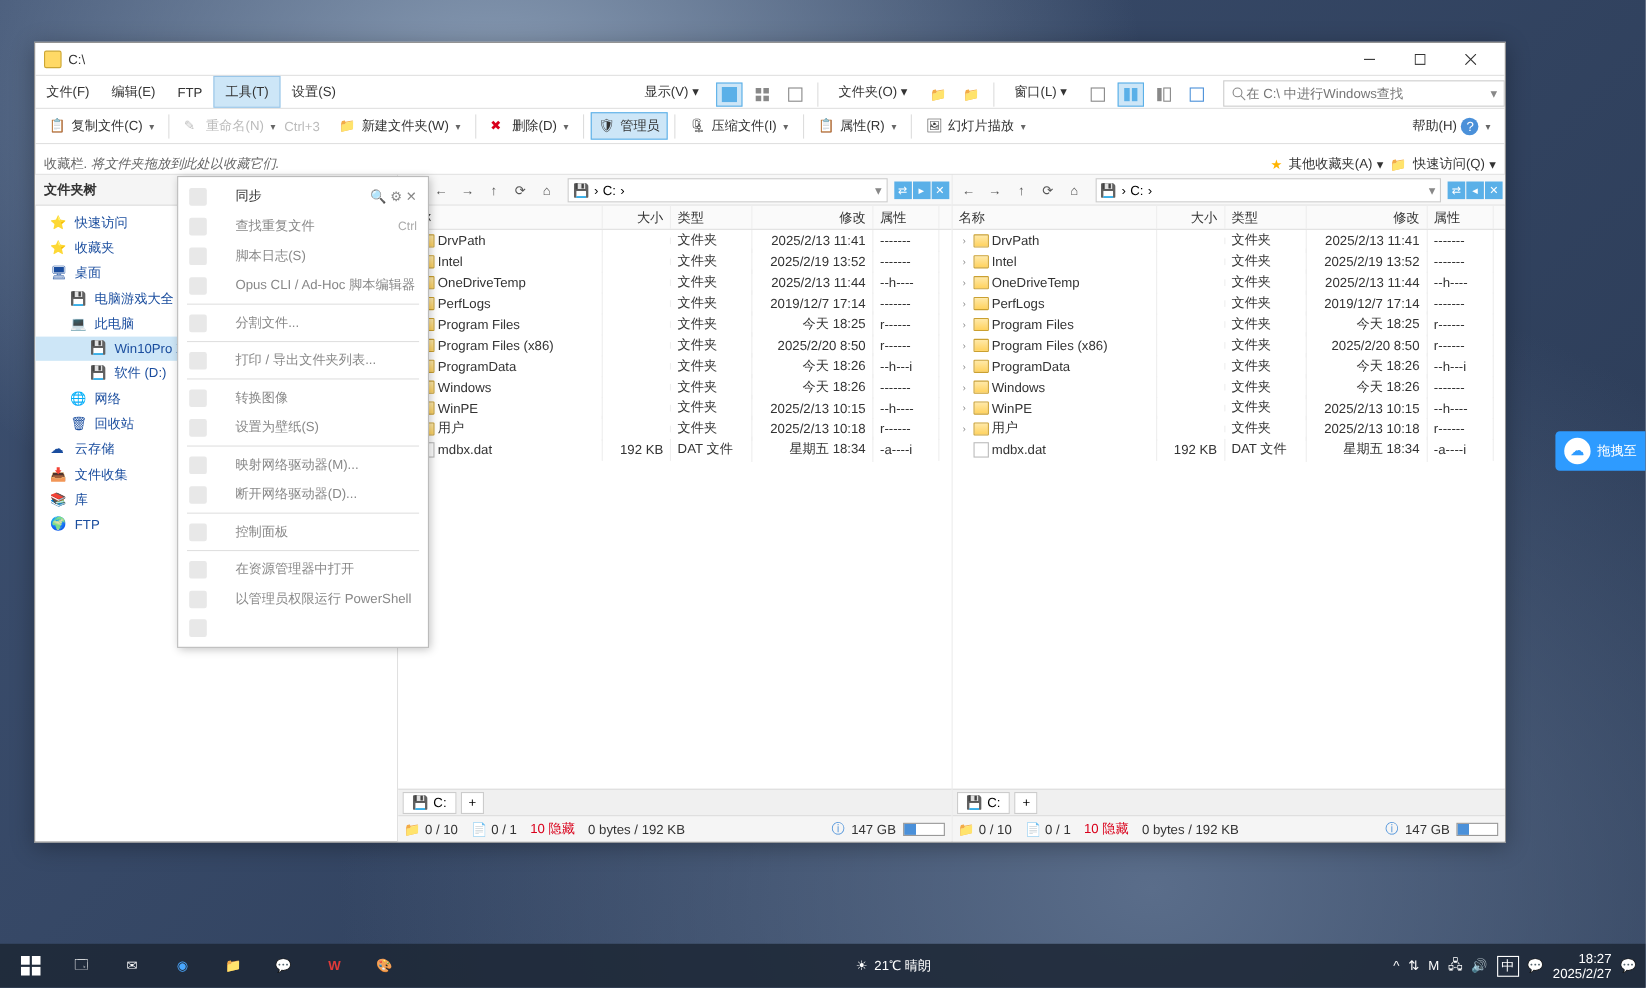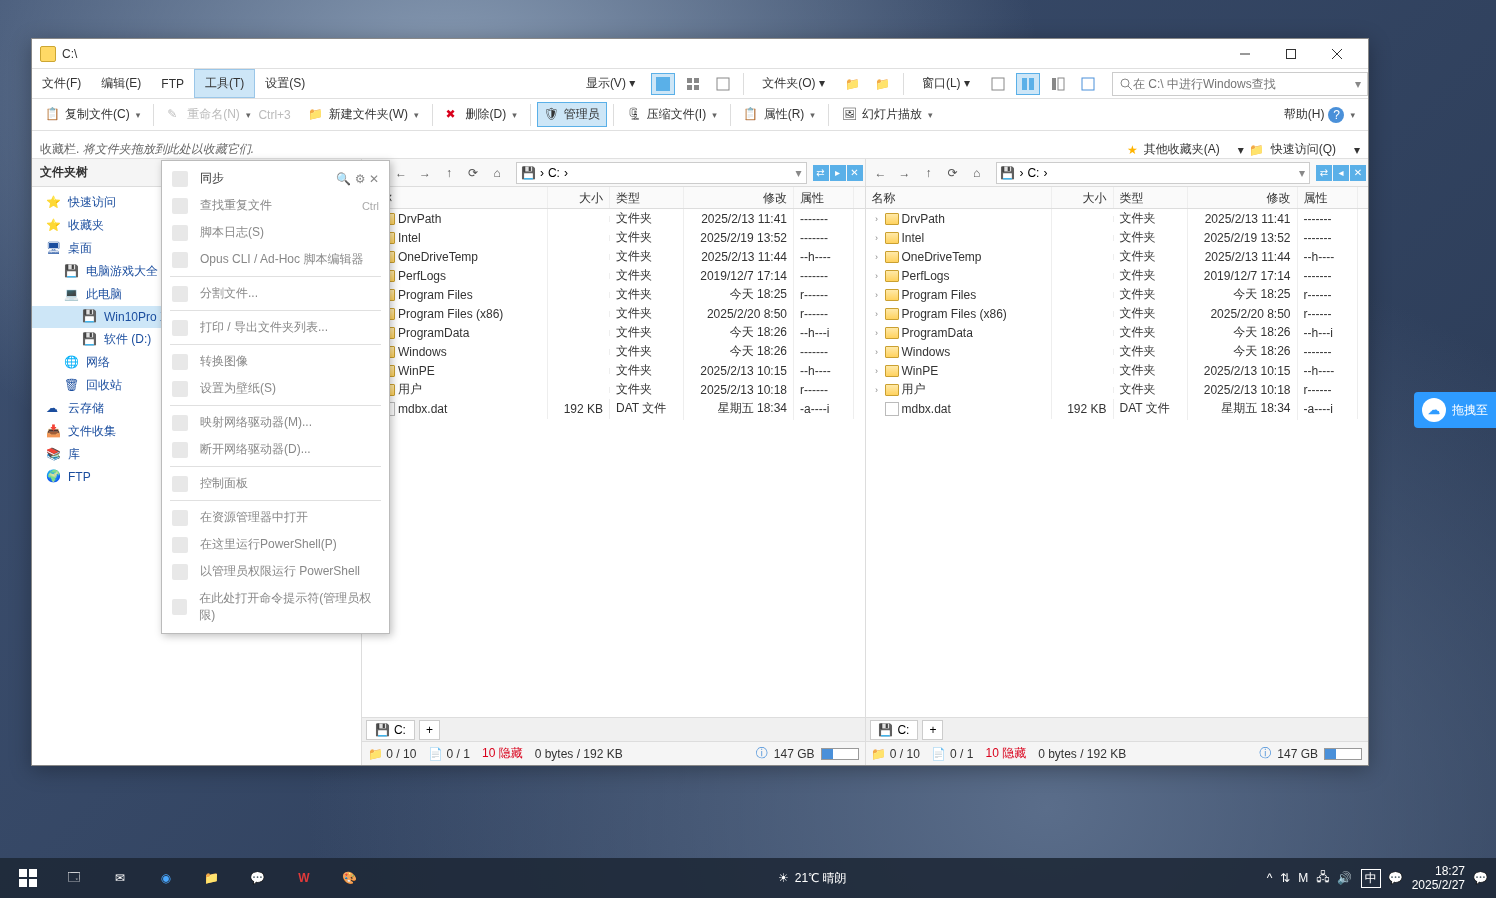--- a/index.html
+++ b/index.html
@@ -7,34 +7,34 @@
 .desktop-bg{position:absolute;inset:0;background:radial-gradient(ellipse at 30% 10%,#8a9db5 0%,transparent 40%),radial-gradient(ellipse at 70% 90%,#5a6d8a 0%,transparent 50%),linear-gradient(135deg,#3d5070 0%,#2a3a55 100%)}
 .window{position:absolute;left:31px;top:38px;width:1338px;height:728px;background:#fff;border:1px solid #888;box-shadow:0 4px 20px rgba(0,0,0,.3);display:flex;flex-direction:column}
 .title-bar{height:30px;display:flex;align-items:center;padding:0 8px;border-bottom:1px solid #e0e0e0}
 .title-bar .icon{width:16px;height:16px;margin-right:6px;background:#ffd966;border:1px solid #cca633;border-radius:2px}
 .title-text{flex:1;color:#333}
 .win-btns{display:flex;gap:0}
 .win-btn{width:46px;height:30px;display:flex;align-items:center;justify-content:center;color:#333}
 .menu-bar{height:30px;display:flex;align-items:center;border-bottom:1px solid #e0e0e0;padding:0 0}
 .menu-item{padding:5px 10px;color:#333;cursor:pointer}
 .menu-item.active{background:#cde6f7;border:1px solid #9ac6e8}
-.menu-right{margin-left:auto;display:flex;align-items:center;gap:6px}
+.menu-right{margin-left:auto;display:flex;align-items:flex-end;gap:6px}
 .view-btn{width:24px;height:22px;border:1px solid transparent;display:flex;align-items:center;justify-content:center}
 .view-btn.sel{background:#cde6f7;border:1px solid #5ab0e8}
 .search-box{width:256px;height:24px;border:1px solid #ccc;display:flex;align-items:center;padding:0 6px;margin-left:6px}
 .search-box input{border:0;outline:0;flex:1;color:#999}
 .toolbar{height:32px;display:flex;align-items:center;padding:0 6px;border-bottom:1px solid #e0e0e0;gap:4px}
 .tb-btn{display:flex;align-items:center;gap:4px;padding:3px 6px;border:1px solid transparent;color:#333}
 .tb-btn .drop{color:#666;font-size:9px;margin-left:2px}
 .tb-btn.admin{background:#cde6f7;border:1px solid #5ab0e8}
 .tb-sep{width:1px;height:22px;background:#ddd;margin:0 2px}
 .tb-icon{width:16px;height:16px;display:inline-block}
 .fav-bar{height:28px;display:flex;align-items:flex-end;padding:0 8px;border-bottom:1px solid #e0e0e0;color:#666}
 .fav-right{margin-left:auto;display:flex;gap:6px;align-items:center}
-.fav-link{color:#333;display:flex;align-items:center;gap:18px}
+.fav-link{color:#333;display:flex;align-items:center;gap:4px}
 .body-area{flex:1;display:flex;min-height:0}
 .tree-panel{width:330px;border-right:1px solid #ddd;display:flex;flex-direction:column}
 .tree-hdr{height:28px;background:#f5f5f5;border-bottom:1px solid #ddd;display:flex;align-items:center;padding:0 8px;color:#333;font-weight:bold}
 .tree-hdr .x{margin-left:auto;color:#666}
 .tree-body{flex:1;overflow:auto;padding:4px 0}
 .tree-item{display:flex;align-items:center;padding:3px 8px;gap:6px;color:#1a4d9e;cursor:pointer}
 .tree-item.sel{background:#cde6f7}
 .tree-item .ind{display:inline-block}
 .tree-icon{width:16px;height:16px;display:inline-block}
 .lister{flex:1;display:flex;flex-direction:column;min-width:0;border-right:1px solid #ddd}
@@ -55,21 +55,21 @@
 .row .chev{color:#888;font-size:9px;width:10px;text-align:center}
 .fold-icon{width:14px;height:12px;background:linear-gradient(#ffe9a8,#ffd25e);border:1px solid #caa030;border-radius:1px}
 .file-icon{width:14px;height:14px;border:1px solid #bbb;background:#fff}
 .tab-strip{height:24px;display:flex;align-items:center;background:#f0f0f0;border-top:1px solid #ddd;padding:0 4px;gap:4px}
 .tab{background:#fff;border:1px solid #ccc;padding:2px 8px;display:flex;align-items:center;gap:4px}
 .status-bar{height:24px;display:flex;align-items:center;background:#f5f5f5;border-top:1px solid #ddd;padding:0 6px;gap:12px;color:#333}
 .sb-hidden{color:#d9001b}
 .sb-right{margin-left:auto;display:flex;align-items:center;gap:6px}
 .sb-bar{width:38px;height:12px;border:1px solid #999;background:linear-gradient(90deg,#4a90d9 30%,#fff 30%)}
 .dropdown-menu{position:absolute;left:161px;top:160px;width:229px;background:#fff;border:1px solid #bbb;box-shadow:2px 2px 8px rgba(0,0,0,.25);padding:4px 0;z-index:100}
-.dm-item{display:flex;align-items:center;gap:12px;padding:5px 10px;color:#888}
+.dm-item{display:flex;align-items:center;gap:26px;padding:5px 10px;color:#888}
 .dm-item.en{color:#333}
 .dm-item .kbd{margin-left:auto;color:#aaa;font-size:11px}
 .dm-sep{height:1px;background:#e0e0e0;margin:3px 8px}
 .dm-icon{width:16px;height:16px;background:#e8e8e8;border-radius:2px}
 .drag-badge{position:absolute;right:0;top:392px;background:#2e9bff;color:#fff;padding:6px 8px;border-radius:4px 0 0 4px;display:flex;align-items:center;gap:6px;font-size:13px}
 .drag-badge .ci{width:24px;height:24px;background:#fff;border-radius:50%;display:flex;align-items:center;justify-content:center;color:#2e9bff;font-weight:bold}
 .taskbar{position:absolute;left:0;right:0;bottom:0;height:40px;background:rgba(30,40,55,.88);display:flex;align-items:center;padding:0 8px;gap:6px}
 .tb-app{width:40px;height:40px;display:flex;align-items:center;justify-content:center;color:#fff}
 .tb-app.start svg{color:#fff}
 .tray{margin-left:auto;display:flex;align-items:center;gap:8px;color:#fff;font-size:11px}
@@ -704,29 +704,24 @@
       <span class="dm-icon"></span>
       <span>控制面板</span>
     </div>
     <div class="dm-sep"></div>
     <div class="dm-item">
       <span class="dm-icon"></span>
       <span>在资源管理器中打开</span>
     </div>
     <div class="dm-item">
       <span class="dm-icon"></span>
-      <span>在这里运行PowerShell(P)</span>
-    </div>
-    <div class="dm-item">
-      <span class="dm-icon"></span>
       <span>以管理员权限运行 PowerShell</span>
     </div>
     <div class="dm-item">
       <span class="dm-icon"></span>
-      <span>在此处打开命令提示符(管理员权限)</span>
     </div>
   </div>
 
 <div class="drag-badge">
   <div class="ci">☁</div>
   <span>拖拽至</span>
 </div>
 
 <div class="taskbar">
   <div class="tb-app start">

